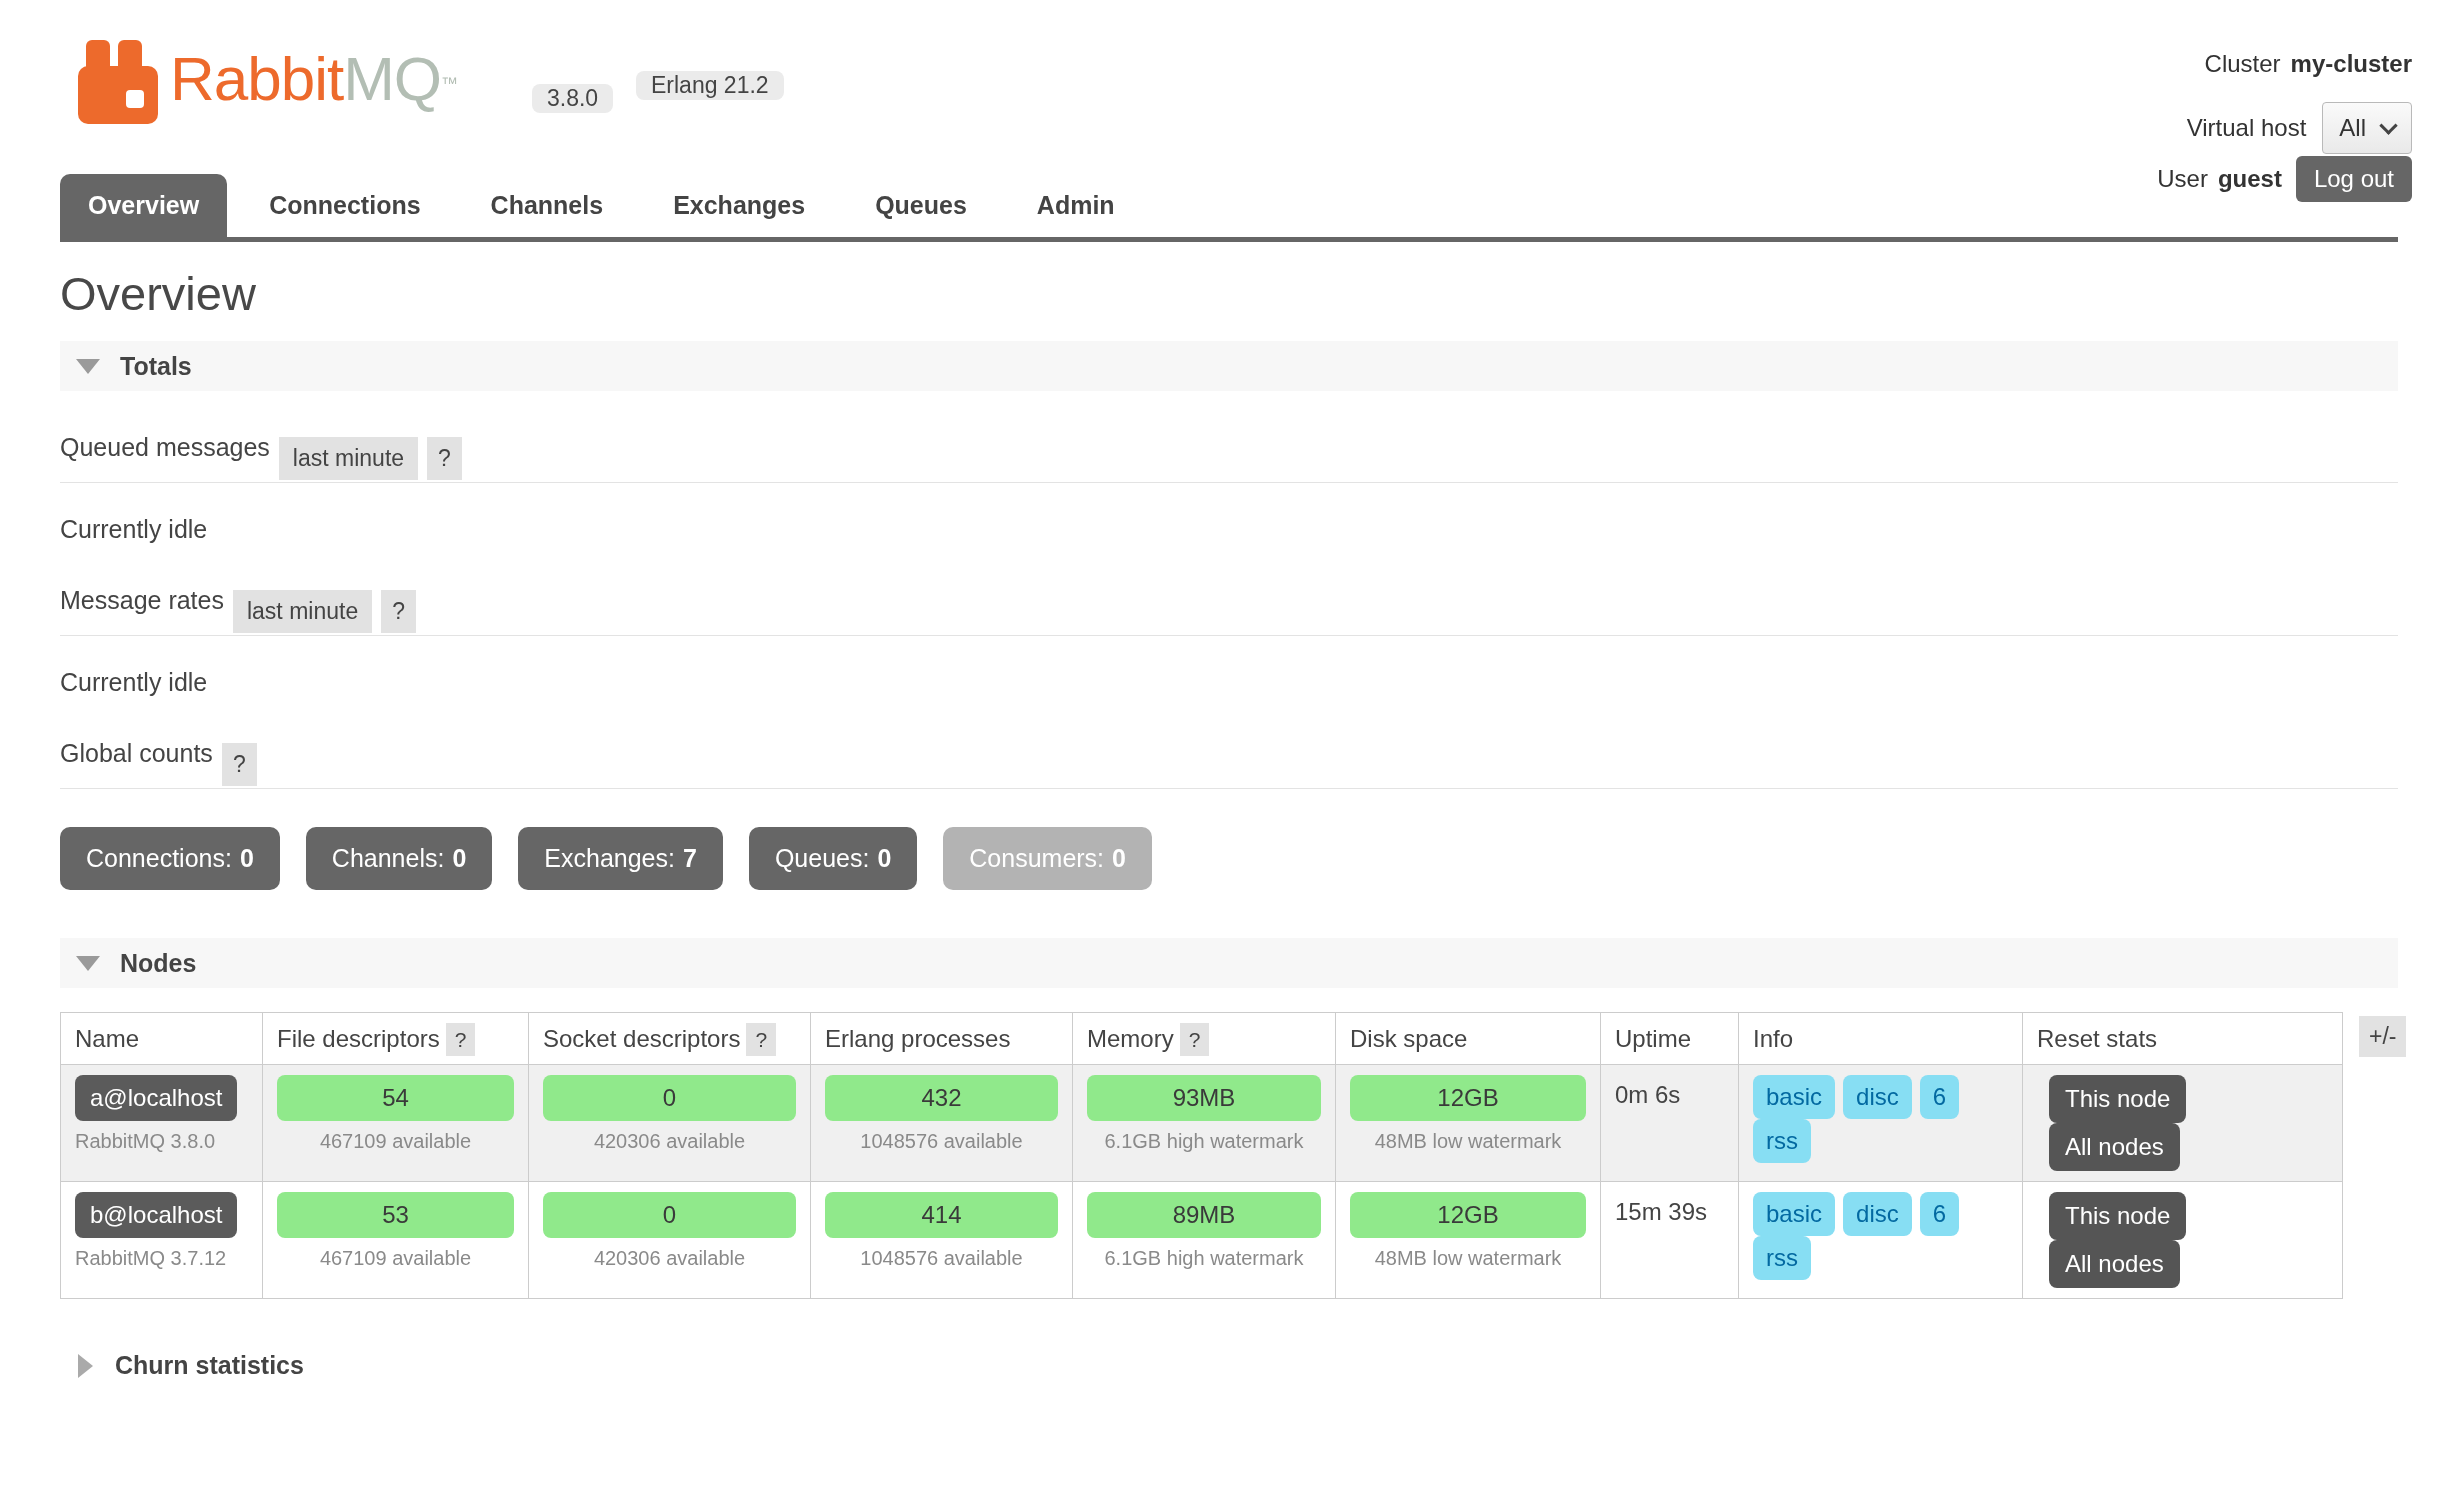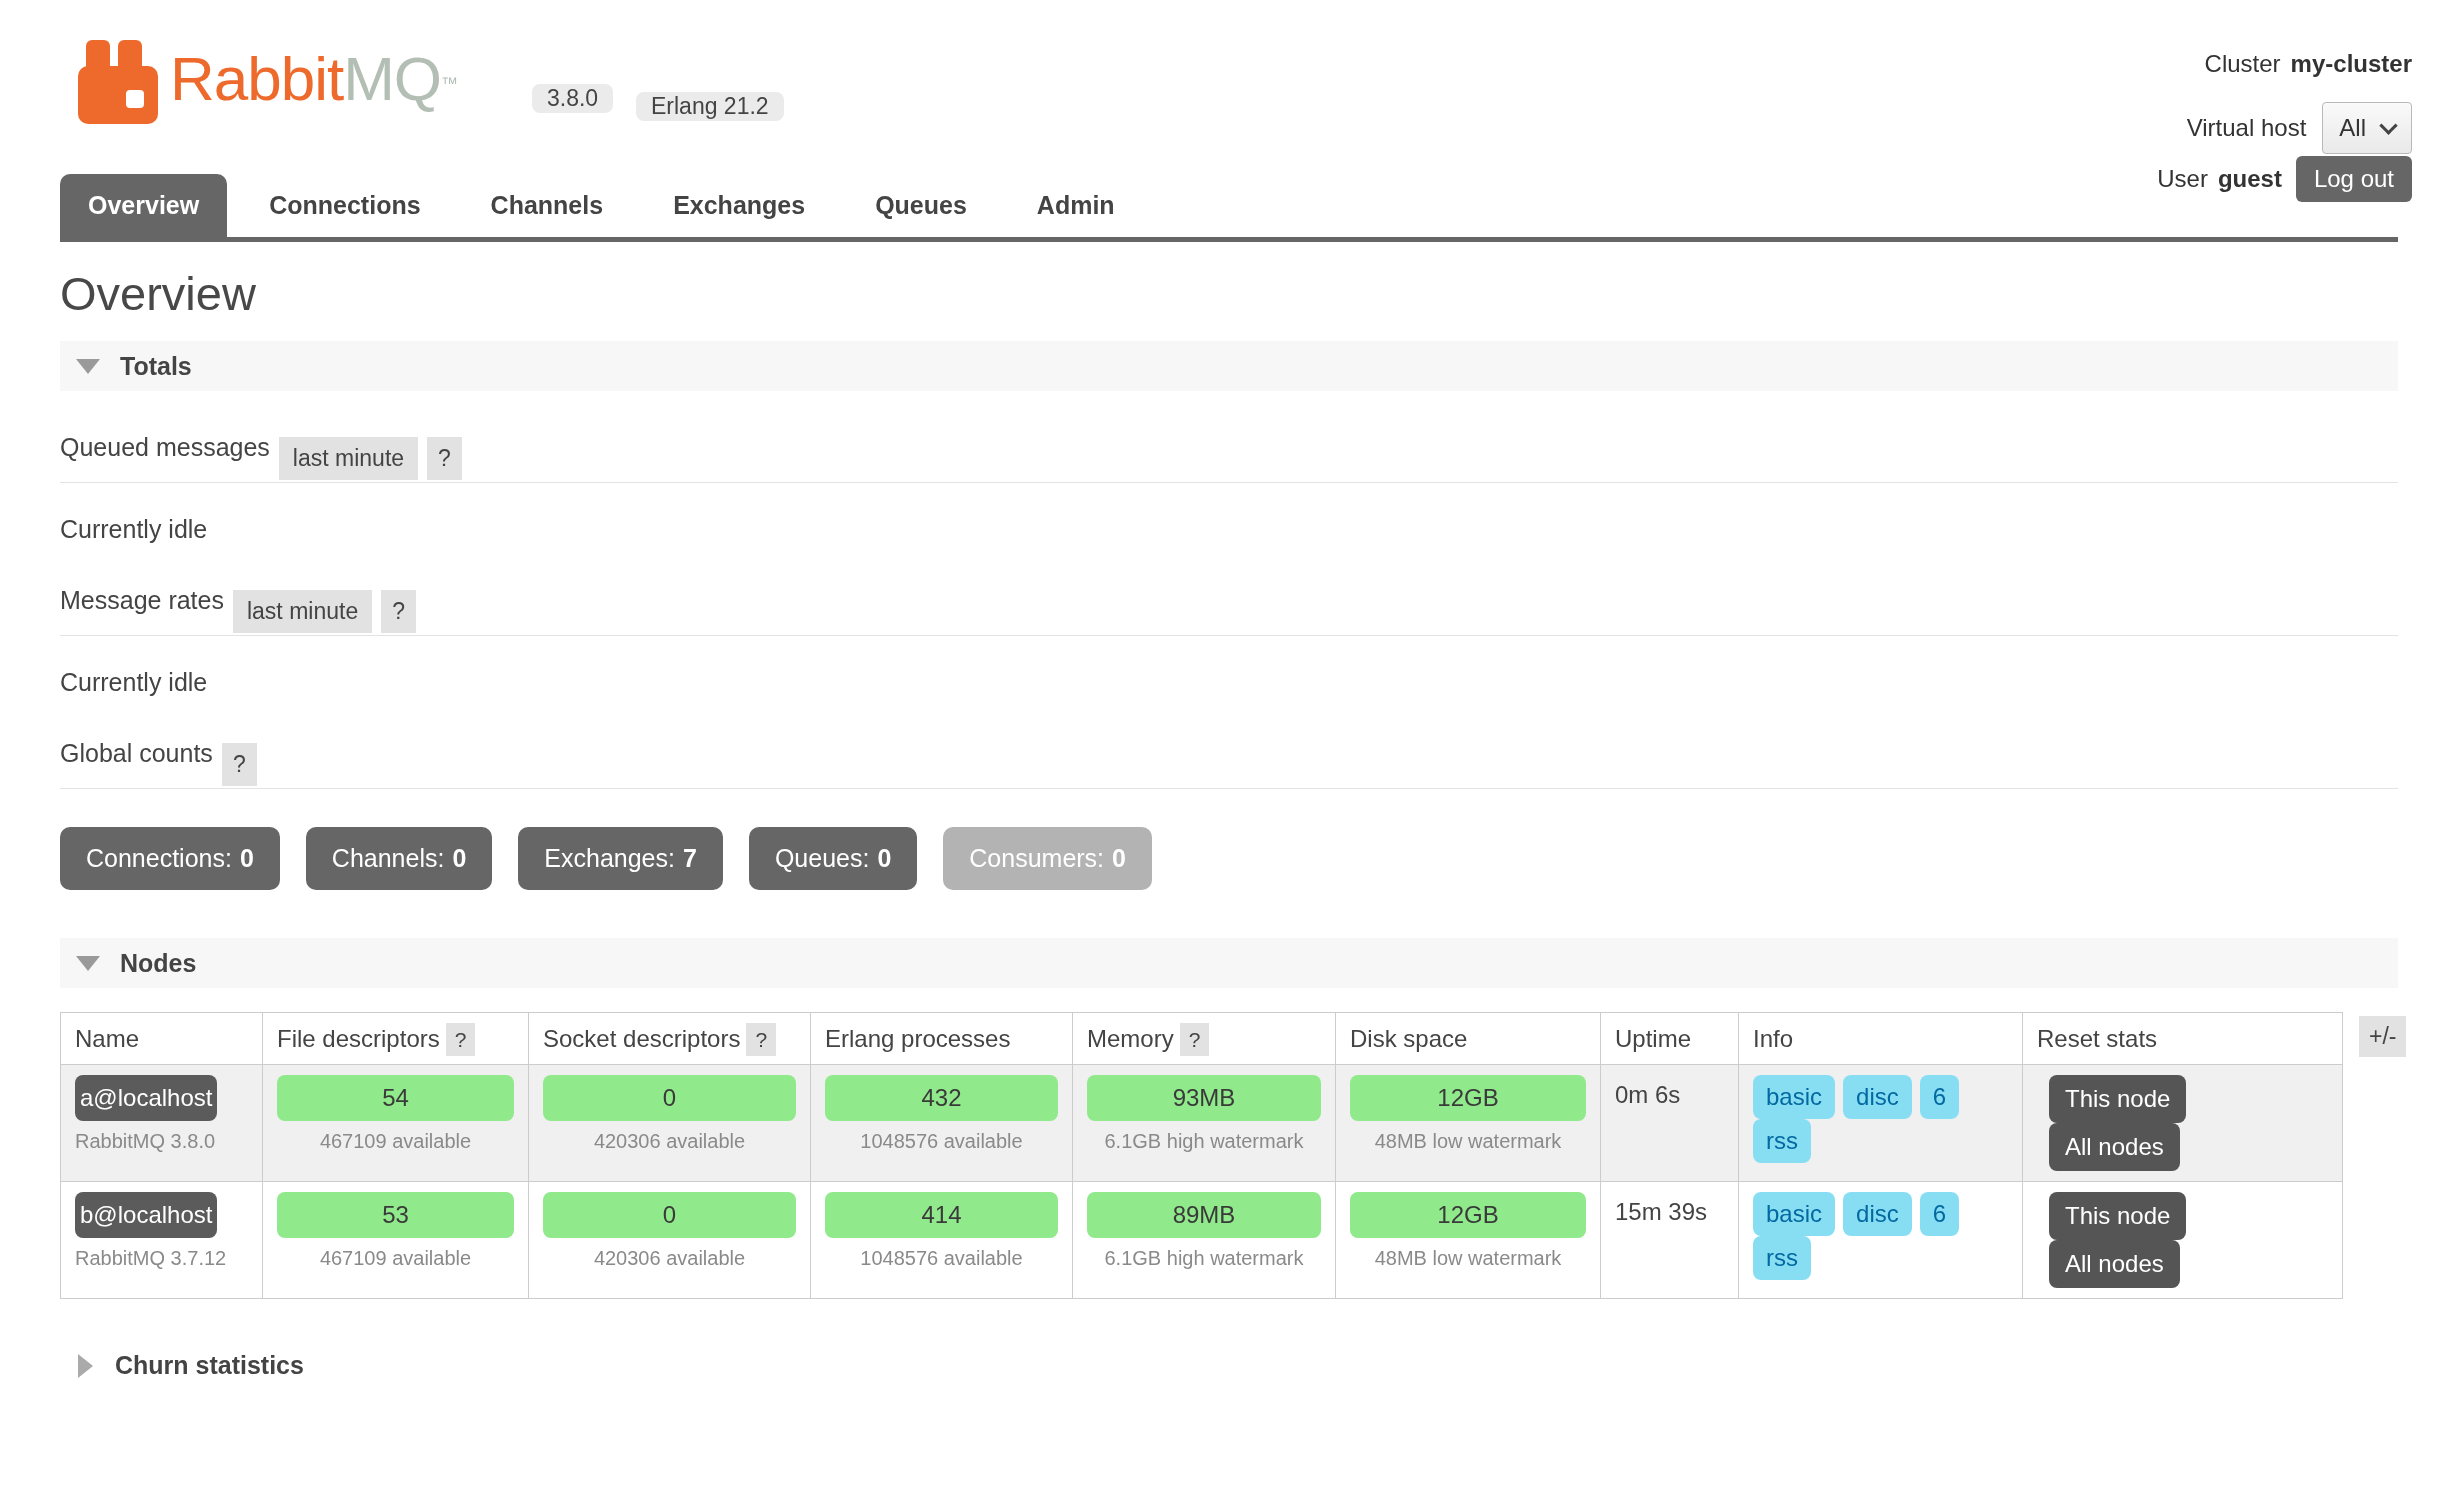--- a/index.html
+++ b/index.html
@@ -19,21 +19,21 @@
   .logo-icon .ear1 { left:8px; }
   .logo-icon .ear2 { left:40px; }
   .logo-icon .lbody { position:absolute; left:0; top:32px; width:80px; height:58px; background:#ed6a2c; border-radius:10px; }
   .logo-icon .eye { position:absolute; left:48px; top:56px; width:18px; height:18px; background:#fff; border-radius:4px; }
   .logo-text { font-size:62px; line-height:90px; letter-spacing:-1px; }
   .logo-text .rabbit { color:#ed6a2c; }
   .logo-text .mq { color:#b3beb4; }
   .logo-text .tm { font-size:17px; color:#b3beb4; vertical-align:bottom; line-height:80px; }
   .pill { position:absolute; background:#ebebeb; border-radius:8px; padding:1px 15px; font-size:23px; color:#444; }
   .pill-version { left:532px; top:84px; }
-  .pill-erlang { left:636px; top:92px; }
+  .pill-erlang { left:636px; top:71px; }
   .header-right { position:absolute; right:46px; top:26px; text-align:right; font-size:24px; color:#333; }
   .hr-row { display:flex; justify-content:flex-end; align-items:center; }
   .selectbox { display:flex; align-items:center; border:1px solid #b9b9b9; border-radius:4px;
                background:linear-gradient(#fafafa,#e9e9e9); padding:14px 20px; font-size:24px; color:#333; cursor:pointer; }
   .selectbox.small { padding:11px 16px; }
   .chev { display:inline-block; width:13px; height:13px; border-right:3px solid #444; border-bottom:3px solid #444;
           transform:rotate(45deg) translate(-2px,-2px); margin-left:16px; }
   .row-refresh { gap:16px; }
   .row-vhost { margin-top:18px; gap:16px; }
   .row-cluster { margin-top:18px; padding:6px 0; }
@@ -60,21 +60,21 @@
   .count-btn { background:#666; color:#fff; border-radius:10px; padding:17px 26px; font-size:25px; border:none; cursor:pointer; font-family:inherit; }
   .count-btn b { font-weight:bold; margin-left:8px; }
   .count-btn.muted { background:#b3b3b3; }
   .nodes-bar { margin-top:48px; }
   .table-wrap { margin-top:24px; display:flex; align-items:flex-start; gap:16px; }
   table.nodes { border-collapse:collapse; table-layout:fixed; width:2282px; }
   .nodes th, .nodes td { border:1px solid #ccc; padding:10px 14px; font-size:24px; font-weight:normal; text-align:left; vertical-align:top; }
   .nodes thead th { background:#fff; height:52px; vertical-align:middle; }
   .nodes thead .gbadge { transform:none; font-size:21px; padding:5px 9px; margin-left:6px; }
   .nodes tbody tr.odd { background:#f0f0f0; }
-  .name-badge { display:inline-block; background:#5b5b5b; color:#fff; border-radius:8px; padding:9px 5px; font-size:24px; cursor:pointer; }
+  .name-badge { display:inline-block; background:#5b5b5b; color:#fff; border-radius:8px; padding:9px 15px; font-size:24px; cursor:pointer; }
   .cell-sub { color:#8a8a8a; font-size:20px; margin-top:9px; }
   .center { text-align:center; }
   .green-box { background:#90e98b; border-radius:8px; padding:9px 0; text-align:center; font-size:24px; color:#3a3a3a; }
   .uptime-cell { padding-top:16px !important; }
   .info-badge { display:inline-block; background:#87def3; border-radius:8px; padding:8px 13px; font-size:24px; margin-right:8px; color:#0369a1; }
   .reset-btn { display:inline-block; background:#555; color:#fff; border-radius:8px; padding:10px 16px; font-size:24px; margin-right:10px;
                border:none; cursor:pointer; font-family:inherit;margin-left:12px; }
   .plusminus { background:#e2e2e2; padding:7px 10px; font-size:23px; color:#444; margin-top:4px; cursor:pointer; }
   .collapsed-row { display:flex; align-items:center; gap:22px; margin:52px 0 0 18px; cursor:pointer; }
   .collapsed-row .label { font-weight:bold; font-size:25px; color:#444; }

